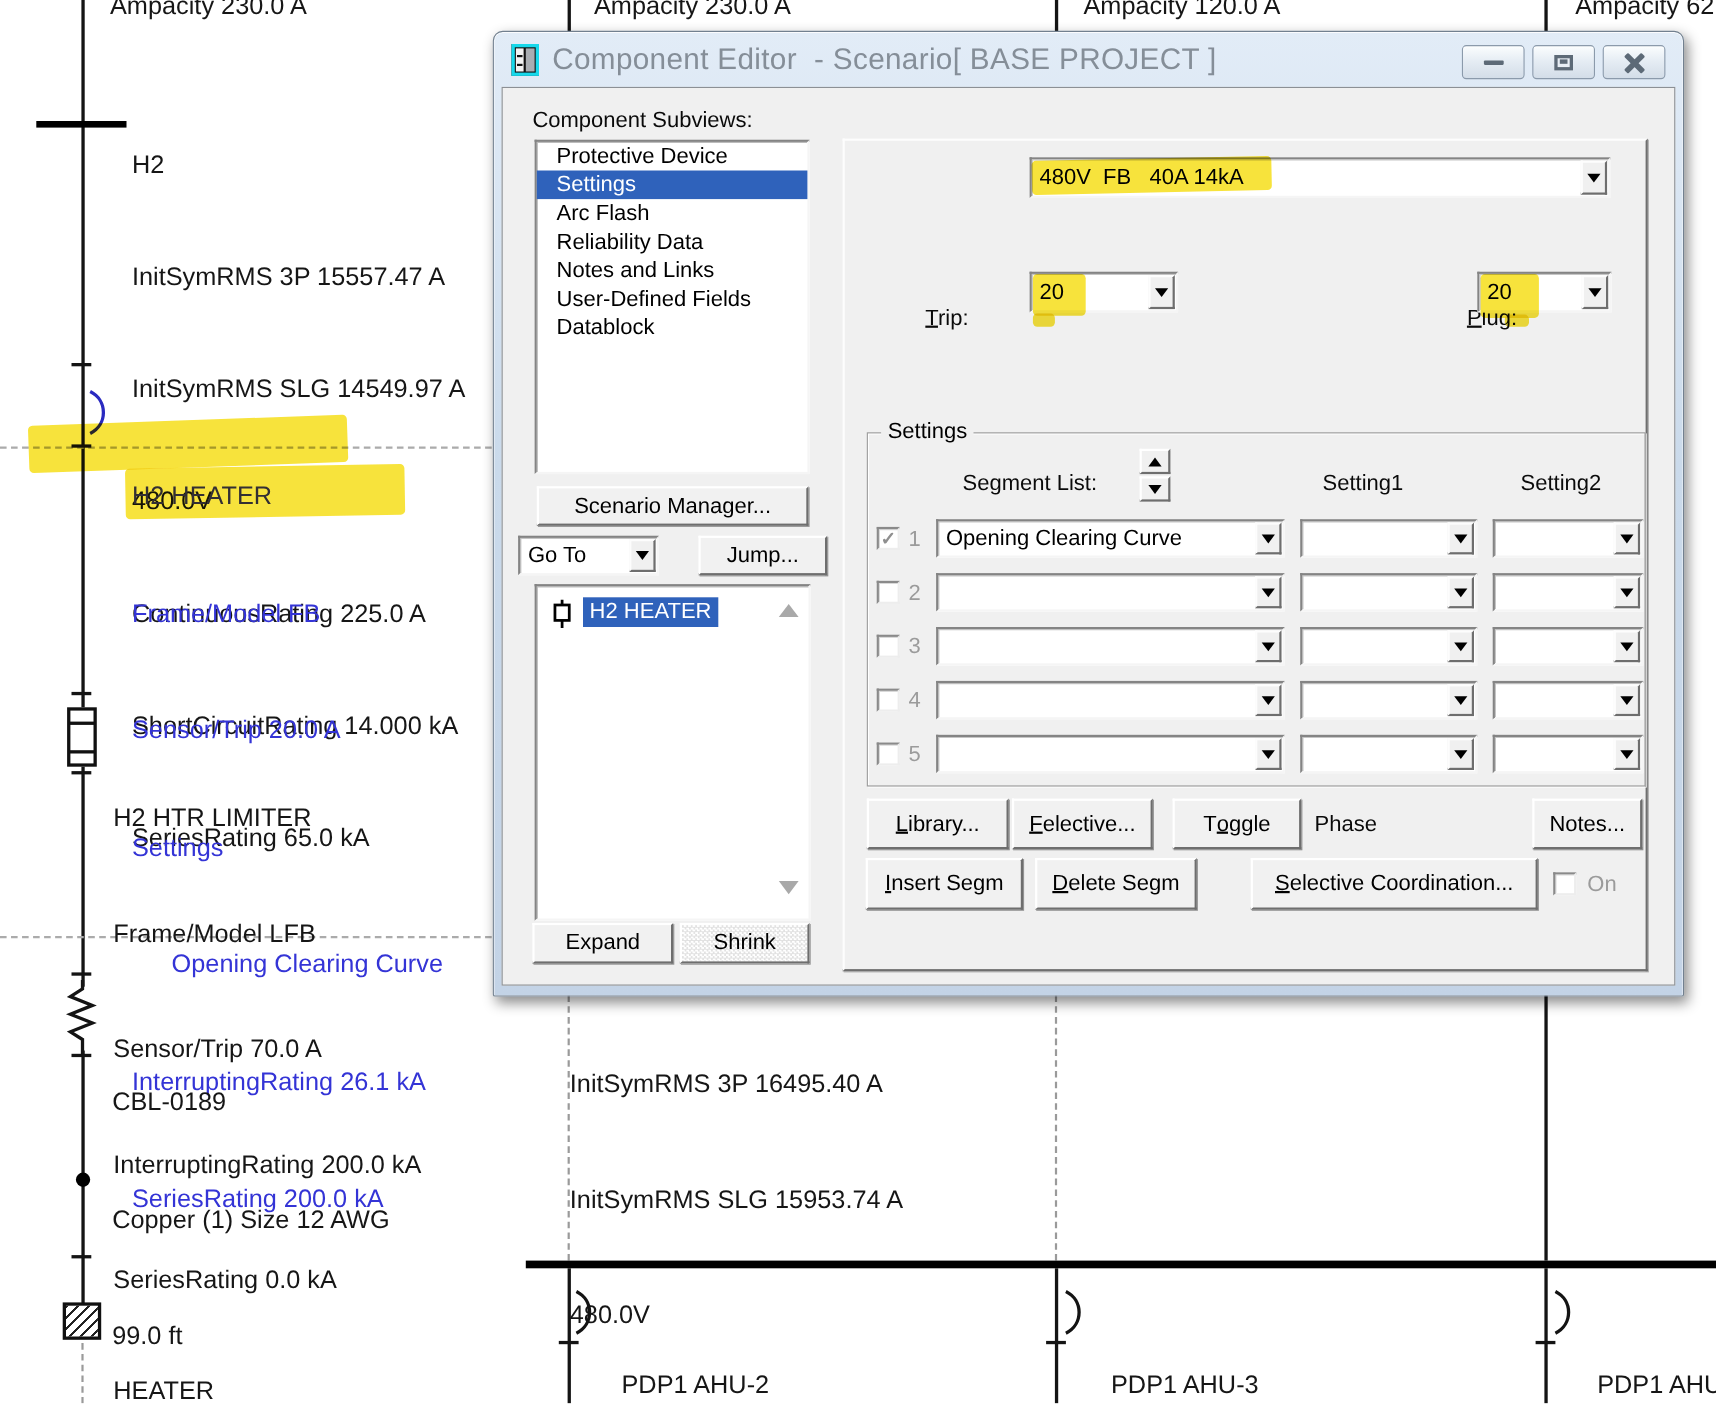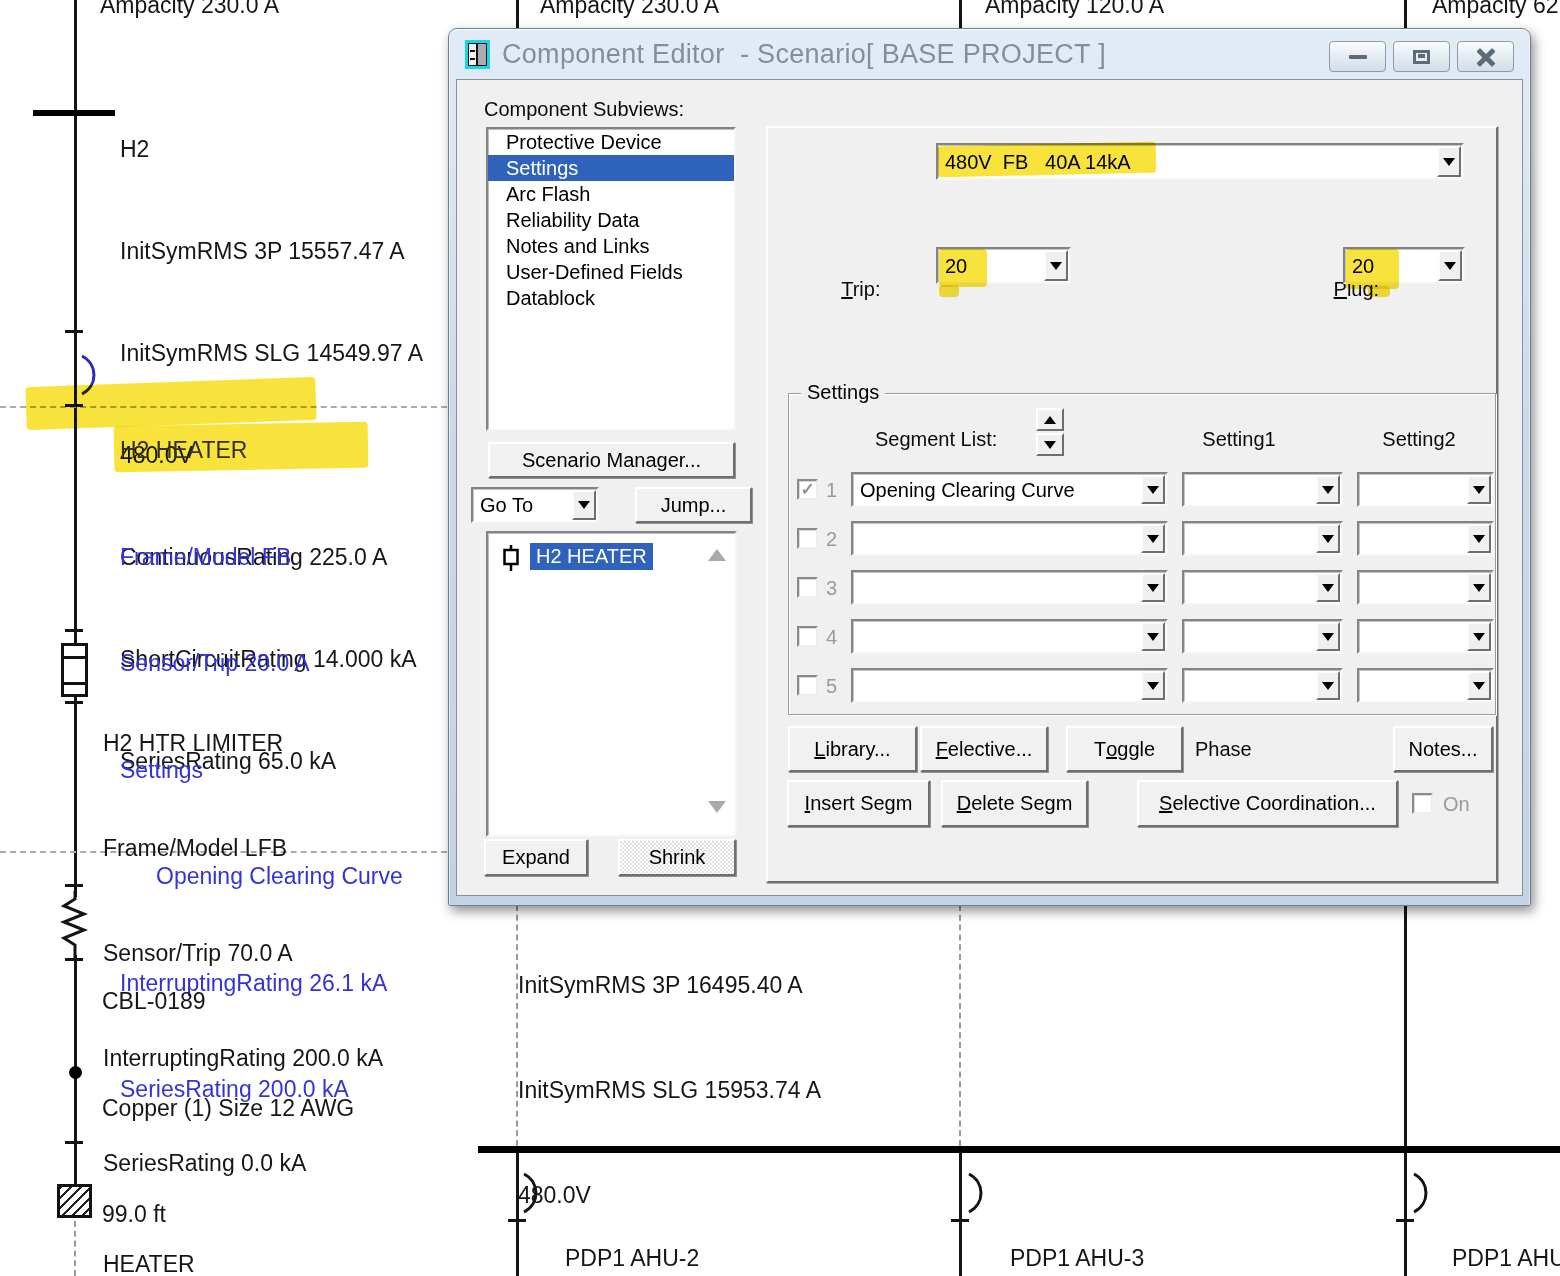--- a/index.html
+++ b/index.html
@@ -274,21 +274,21 @@
         <svg class="abs" style="left:14px;top:12px" width="18" height="26">
           <line x1="9" y1="0" x2="9" y2="5" stroke="#000" stroke-width="2.5"></line>
           <rect x="2.5" y="5" width="13" height="14" fill="none" stroke="#000" stroke-width="2.5"></rect>
           <line x1="9" y1="19" x2="9" y2="26" stroke="#000" stroke-width="2.5"></line>
         </svg>
         <span class="abs treesel" style="left:42px;top:10px">H2 HEATER</span>
         <span class="scrolltri-up" style="right:9px;top:16px"></span>
         <span class="scrolltri-dn" style="right:9px;bottom:22px"></span>
       </div>
 
-      <div class="abs btn" style="left:27px;top:759px;width:104px;height:37px">Expand</div>
+      <div class="abs btn" style="left:27px;top:759px;width:128px;height:37px">Expand</div>
       <div class="abs btn dither" style="left:161px;top:759px;width:118px;height:37px">Shrink</div>
 
       <div class="panel" style="left:309px;top:46px;width:732px;height:757px">
 
         <div class="combo" style="left:168px;top:15px;width:528px;height:37px">
           <span class="cval">480V  FB   40A 14kA</span>
           <span class="cbtn">
               <i class="tri"></i>
             </span>
         </div>

